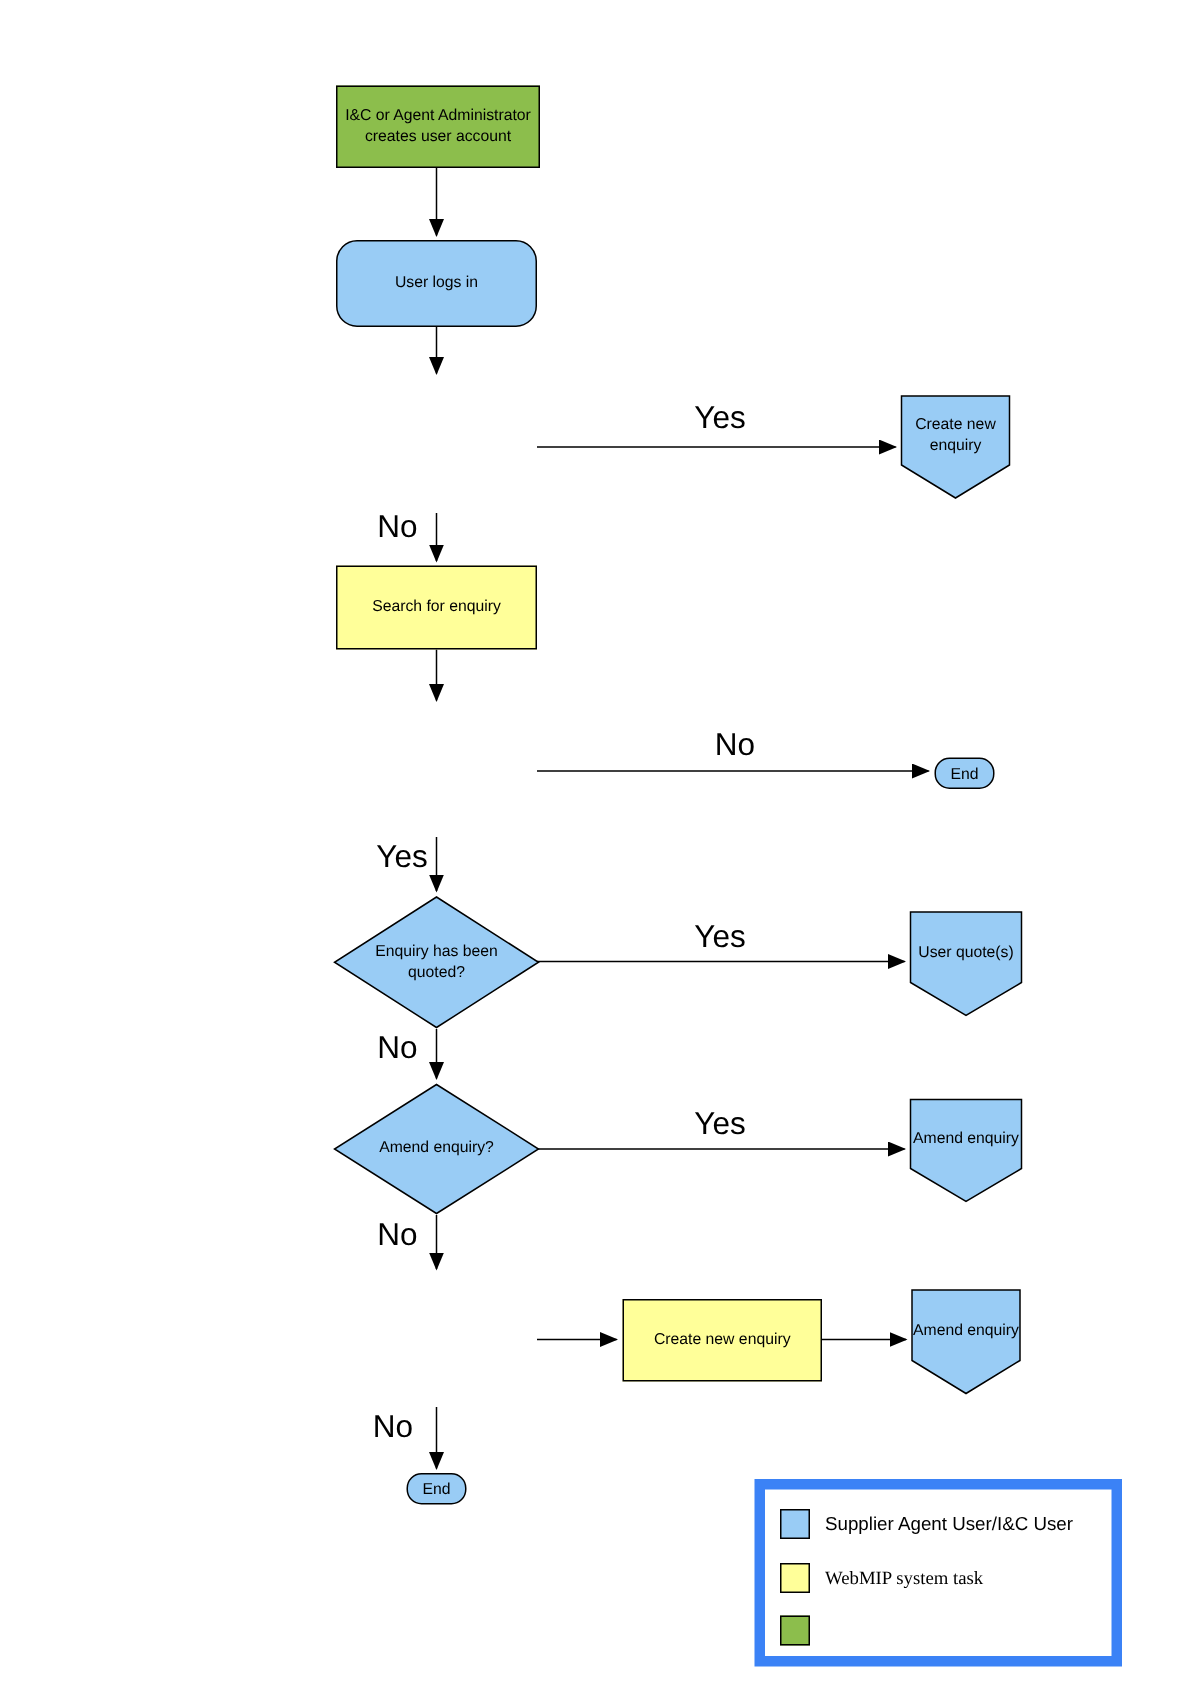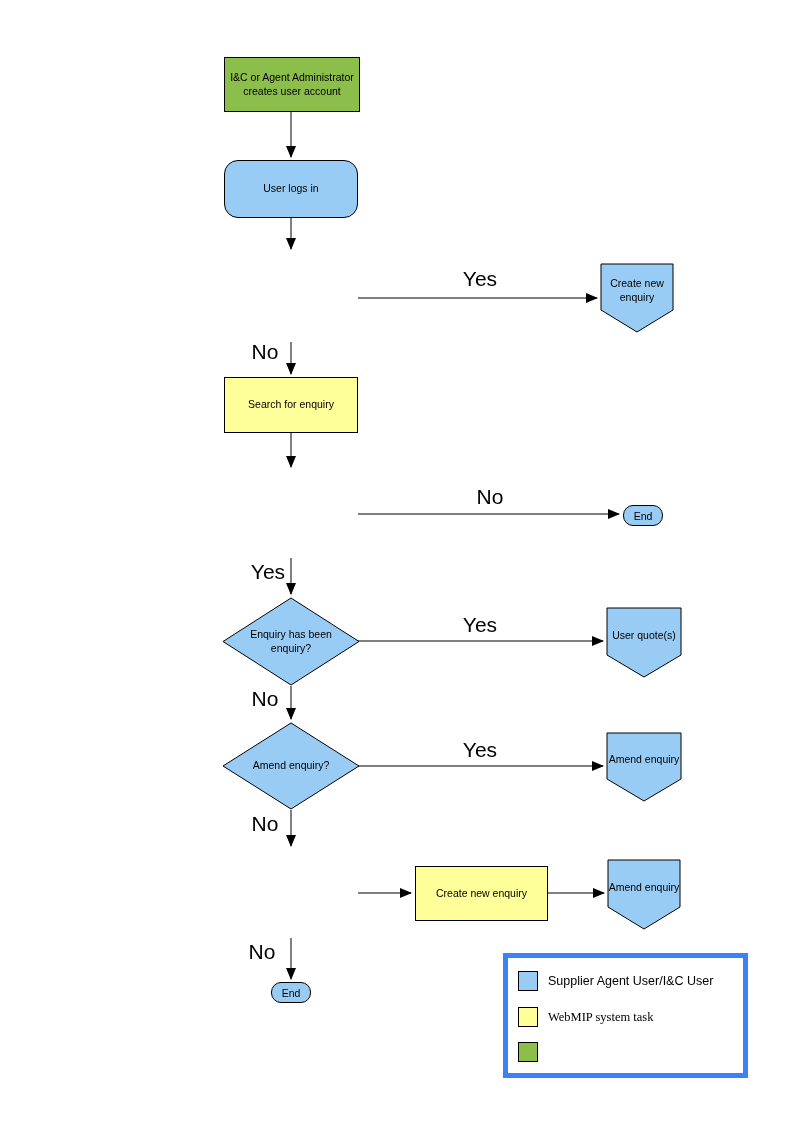--- a/index.html
+++ b/index.html
@@ -66,24 +66,24 @@
 
   .edge-label {
     position: absolute;
     font-size: 21px;
     text-align: center;
     white-space: nowrap;
   }
 
   .legend {
     position: absolute;
-    left: 503px; top: 953px;
+    left: 503px; top: 986px;
     width: 245px; height: 125px;
     box-sizing: border-box;
-    border: 5px solid #3b82f6;
+    border: 7px solid #3b82f6;
     background: #fff;
   }
   .legend-item {
     position: absolute;
     left: 10px;
     display: flex;
     align-items: flex-start;
   }
   .legend-swatch {
     width: 20px; height: 20px;
@@ -142,21 +142,21 @@
     <span>Create new enquiry</span>
   </div>
 
 
 
   <div class="shape-node diamond" style="left:222px; top:597px; width:138px; height:89px;">
     <svg width="138" height="89" viewBox="0 0 138 89">
       <polygon class="poly-blue" points="69,1 137,44.5 69,88 1,44.5"></polygon>
     </svg>
     <div class="node-label">
-        <span>Enquiry has been enquiry?</span>
+        <span>Enquiry has been quoted?</span>
       </div>
   </div>
 
   <div class="shape-node diamond" style="left:222px; top:722px; width:138px; height:88px;">
     <svg width="138" height="88" viewBox="0 0 138 88">
       <polygon class="poly-blue" points="69,1 137,44 69,87 1,44"></polygon>
     </svg>
     <div class="node-label">
         <span>Amend enquiry?</span>
       </div>

